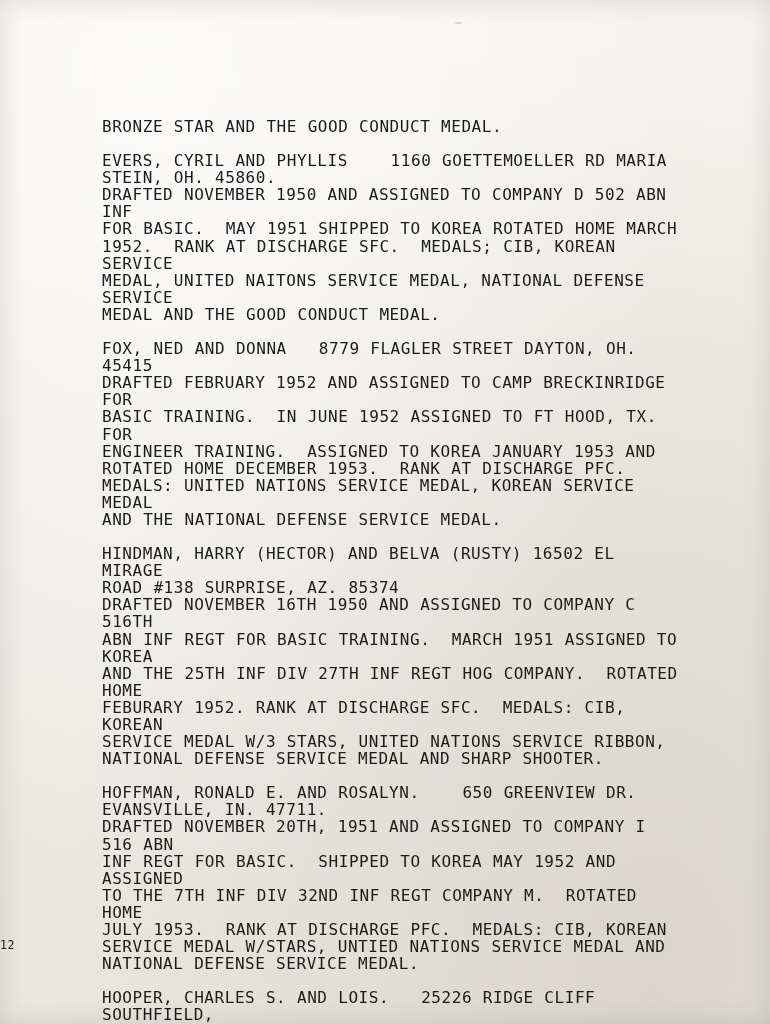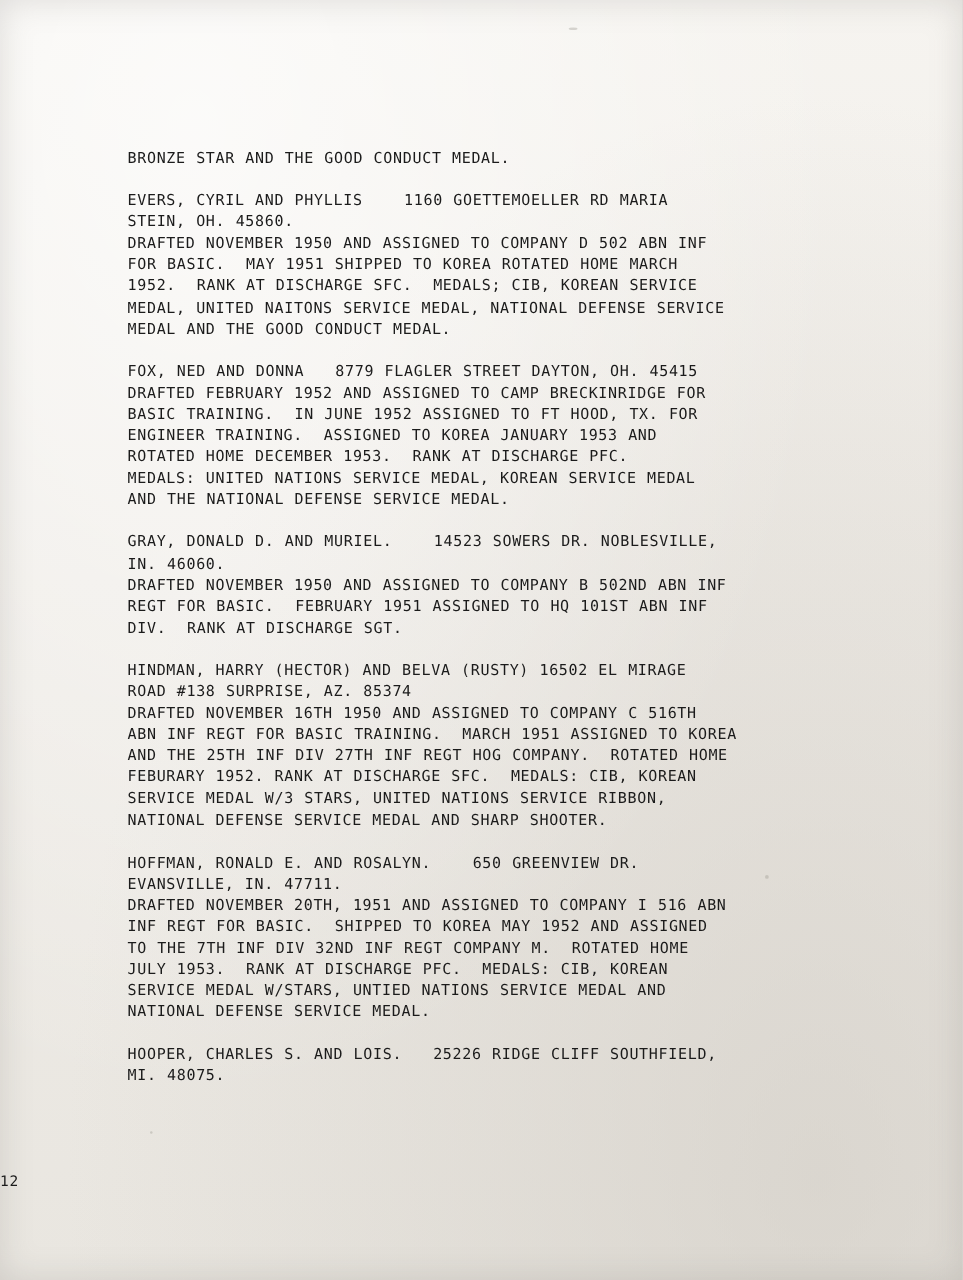--- a/index.html
+++ b/index.html
@@ -36,21 +36,21 @@
     border-radius: 50%;
     pointer-events: none;
   }
   .content {
     position: absolute;
     left: 86px;
     top: 118px;
     width: 596px;
   }
   .para {
-    font-size: 12px;
+    font-size: 16px;
     line-height: 17.1px;
     letter-spacing: 0.55px;
     color: #1b1b1b;
     margin: 0 0 17px 0;
     white-space: pre-wrap;
     word-spacing: 0.5px;
     padding-left: 16px;
     -webkit-font-smoothing: none;
   }
   .para:last-child { margin-bottom: 0; }
@@ -83,25 +83,20 @@
 1952.  RANK AT DISCHARGE SFC.  MEDALS; CIB, KOREAN SERVICE
 MEDAL, UNITED NAITONS SERVICE MEDAL, NATIONAL DEFENSE SERVICE
 MEDAL AND THE GOOD CONDUCT MEDAL.</p>
     <p class="para">FOX, NED AND DONNA   8779 FLAGLER STREET DAYTON, OH. 45415
 DRAFTED FEBRUARY 1952 AND ASSIGNED TO CAMP BRECKINRIDGE FOR
 BASIC TRAINING.  IN JUNE 1952 ASSIGNED TO FT HOOD, TX. FOR
 ENGINEER TRAINING.  ASSIGNED TO KOREA JANUARY 1953 AND
 ROTATED HOME DECEMBER 1953.  RANK AT DISCHARGE PFC.
 MEDALS: UNITED NATIONS SERVICE MEDAL, KOREAN SERVICE MEDAL
 AND THE NATIONAL DEFENSE SERVICE MEDAL.</p>
-    <p class="para">GRAY, DONALD D. AND MURIEL.    14523 SOWERS DR. NOBLESVILLE,
-IN. 46060.
-DRAFTED NOVEMBER 1950 AND ASSIGNED TO COMPANY B 502ND ABN INF
-REGT FOR BASIC.  FEBRUARY 1951 ASSIGNED TO HQ 101ST ABN INF
-DIV.  RANK AT DISCHARGE SGT.</p>
     <p class="para">HINDMAN, HARRY (HECTOR) AND BELVA (RUSTY) 16502 EL MIRAGE
 ROAD #138 SURPRISE, AZ. 85374
 DRAFTED NOVEMBER 16TH 1950 AND ASSIGNED TO COMPANY C 516TH
 ABN INF REGT FOR BASIC TRAINING.  MARCH 1951 ASSIGNED TO KOREA
 AND THE 25TH INF DIV 27TH INF REGT HOG COMPANY.  ROTATED HOME
 FEBURARY 1952. RANK AT DISCHARGE SFC.  MEDALS: CIB, KOREAN
 SERVICE MEDAL W/3 STARS, UNITED NATIONS SERVICE RIBBON,
 NATIONAL DEFENSE SERVICE MEDAL AND SHARP SHOOTER.</p>
     <p class="para">HOFFMAN, RONALD E. AND ROSALYN.    650 GREENVIEW DR.
 EVANSVILLE, IN. 47711.

